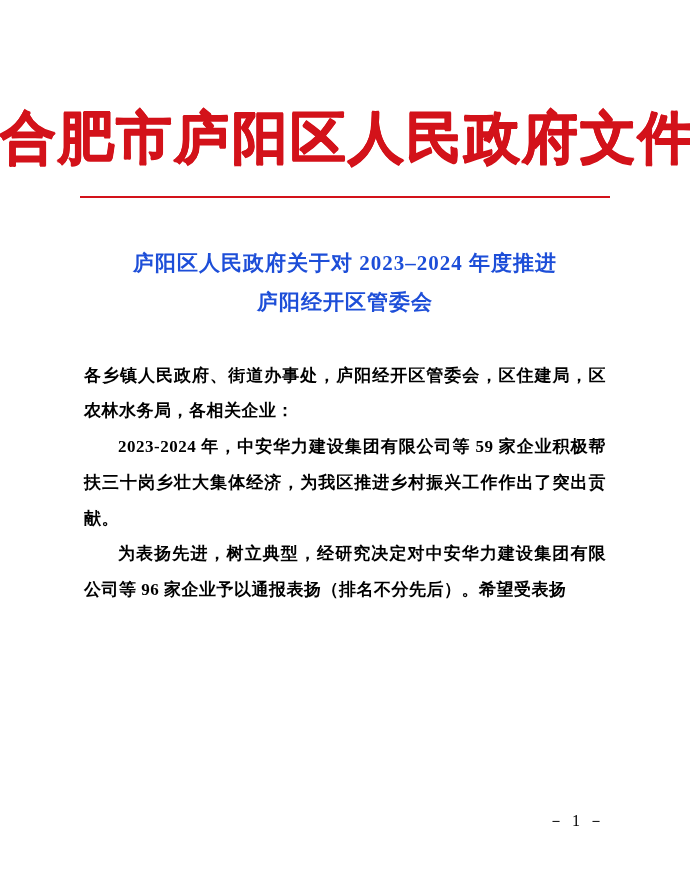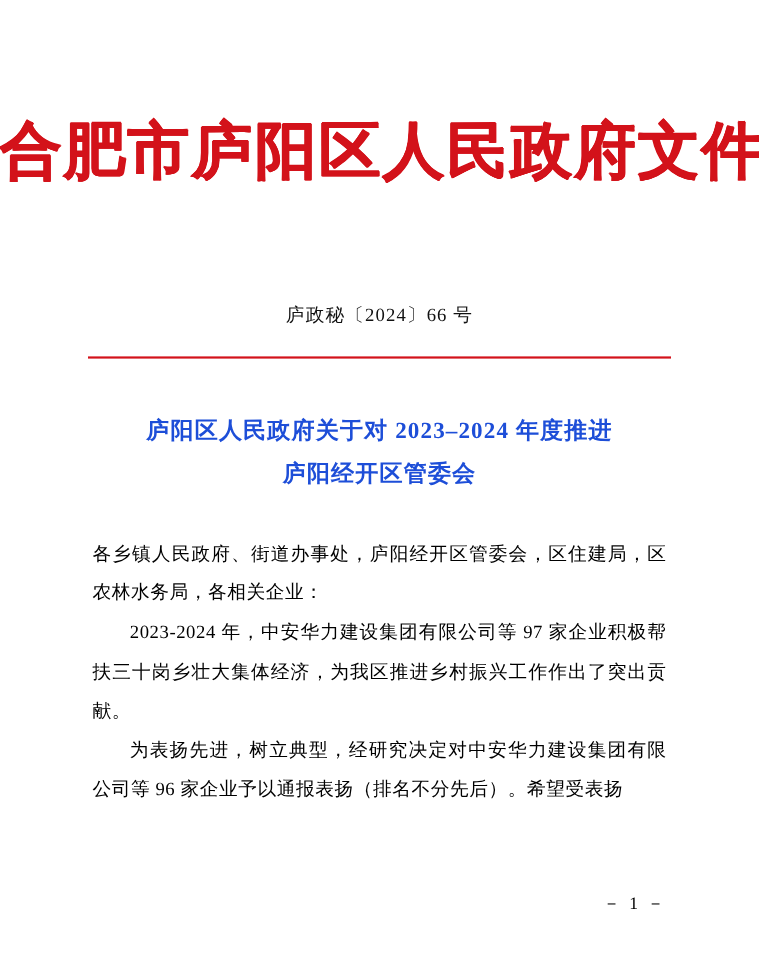--- a/index.html
+++ b/index.html
@@ -75,20 +75,21 @@
     margin-top: 36px;
     padding: 0 84px;
     font-size: 17px;
     line-height: 2.1;
     letter-spacing: 0.5px;
     text-align: justify;
     color: #000000;
   }
   .body-text p {
     margin: 0;
+    font-weight: bold;
   }
   .body-text p.indent {
     text-indent: 2em;
   }
 
   
   .page-number {
     position: absolute;
     bottom: 44px;
     right: 84px;
@@ -99,30 +100,29 @@
 </style>
 </head>
 <body>
 
 <div class="page">
 
   <div class="masthead">
     <div class="masthead-title">合肥市庐阳区人民政府文件</div>
   </div>
 
-  <div class="doc-number">庐政秘〔2024〕66 号</div>
 
   <div class="red-rule"></div>
 
   <div class="doc-title">
     <span class="line">庐阳区人民政府关于对 2023–2024 年度推进</span>
     <span class="line">庐阳经开区管委会</span>
   </div>
 
   <div class="body-text">
     <p>各乡镇人民政府、街道办事处，庐阳经开区管委会，区住建局，区农林水务局，各相关企业：</p>
-    <p class="indent">2023-2024 年，中安华力建设集团有限公司等 97 家企业积极帮扶三十岗乡壮大集体经济，为我区推进乡村振兴工作作出了突出贡献。</p>
+    <p class="indent">2023-2024 年，中安华力建设集团有限公司等 59 家企业积极帮扶三十岗乡壮大集体经济，为我区推进乡村振兴工作作出了突出贡献。</p>
     <p class="indent">为表扬先进，树立典型，经研究决定对中安华力建设集团有限公司等 96 家企业予以通报表扬（排名不分先后）。希望受表扬</p>
   </div>
 
   <div class="page-number">－ 1 －</div>
 
 </div>
 
 </body></html>

